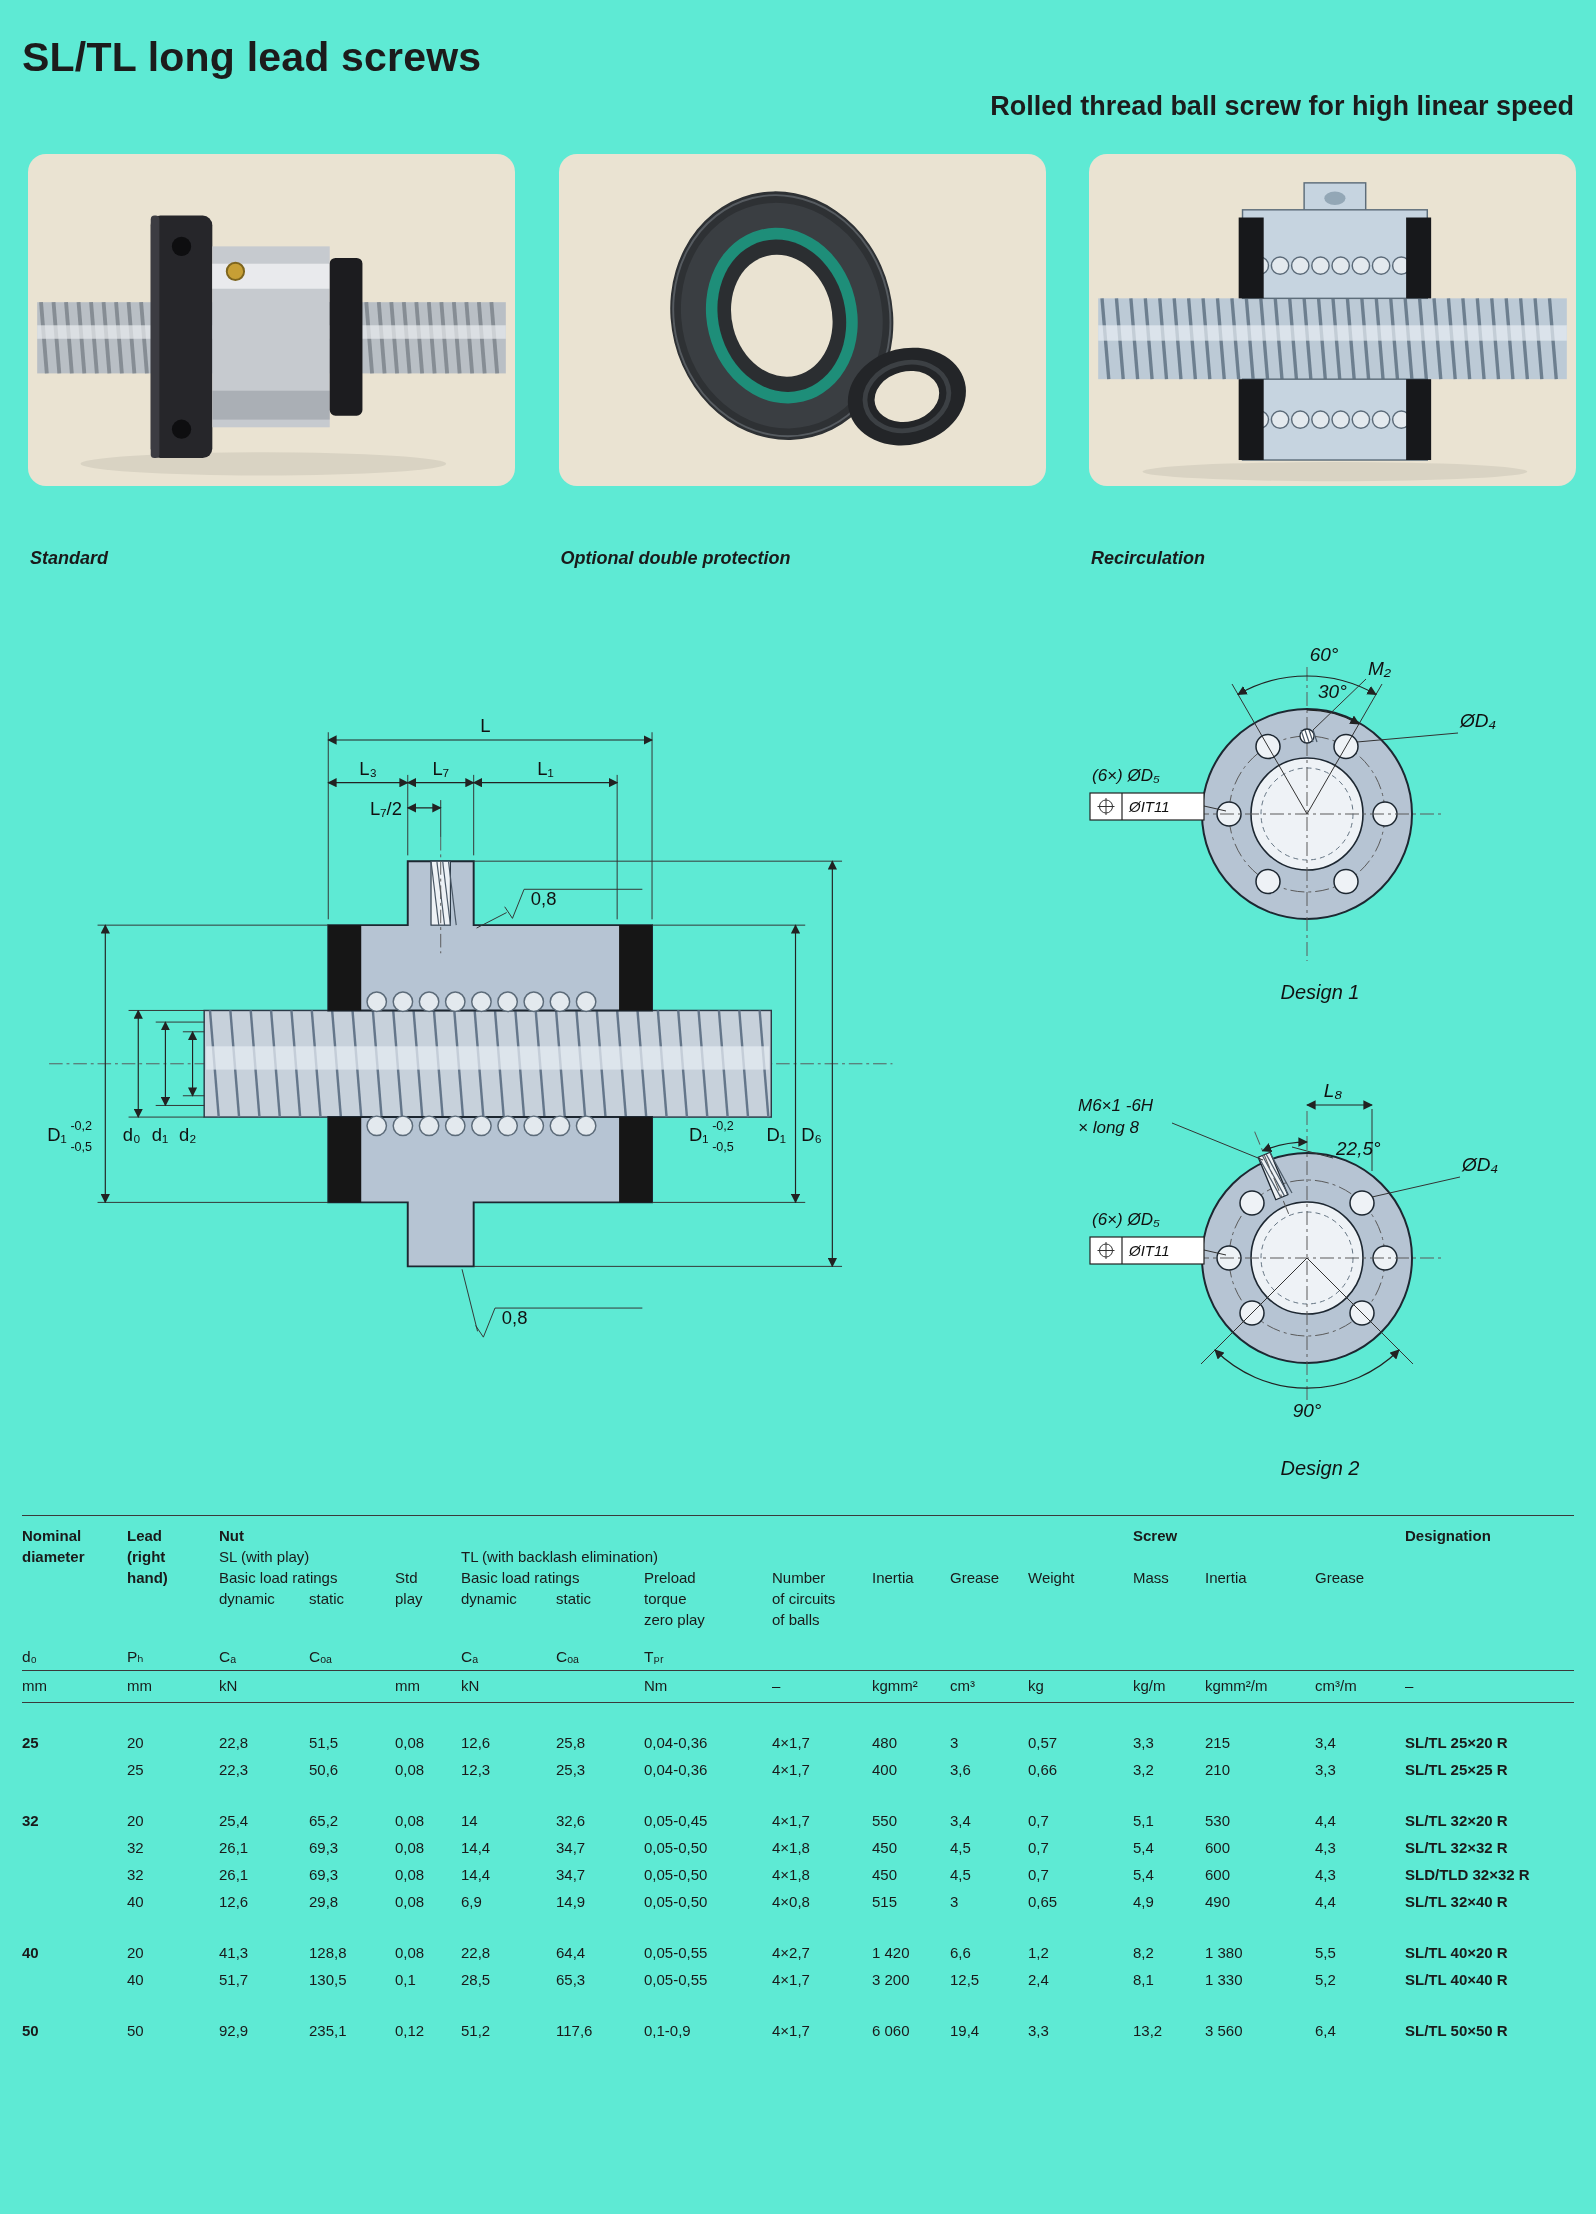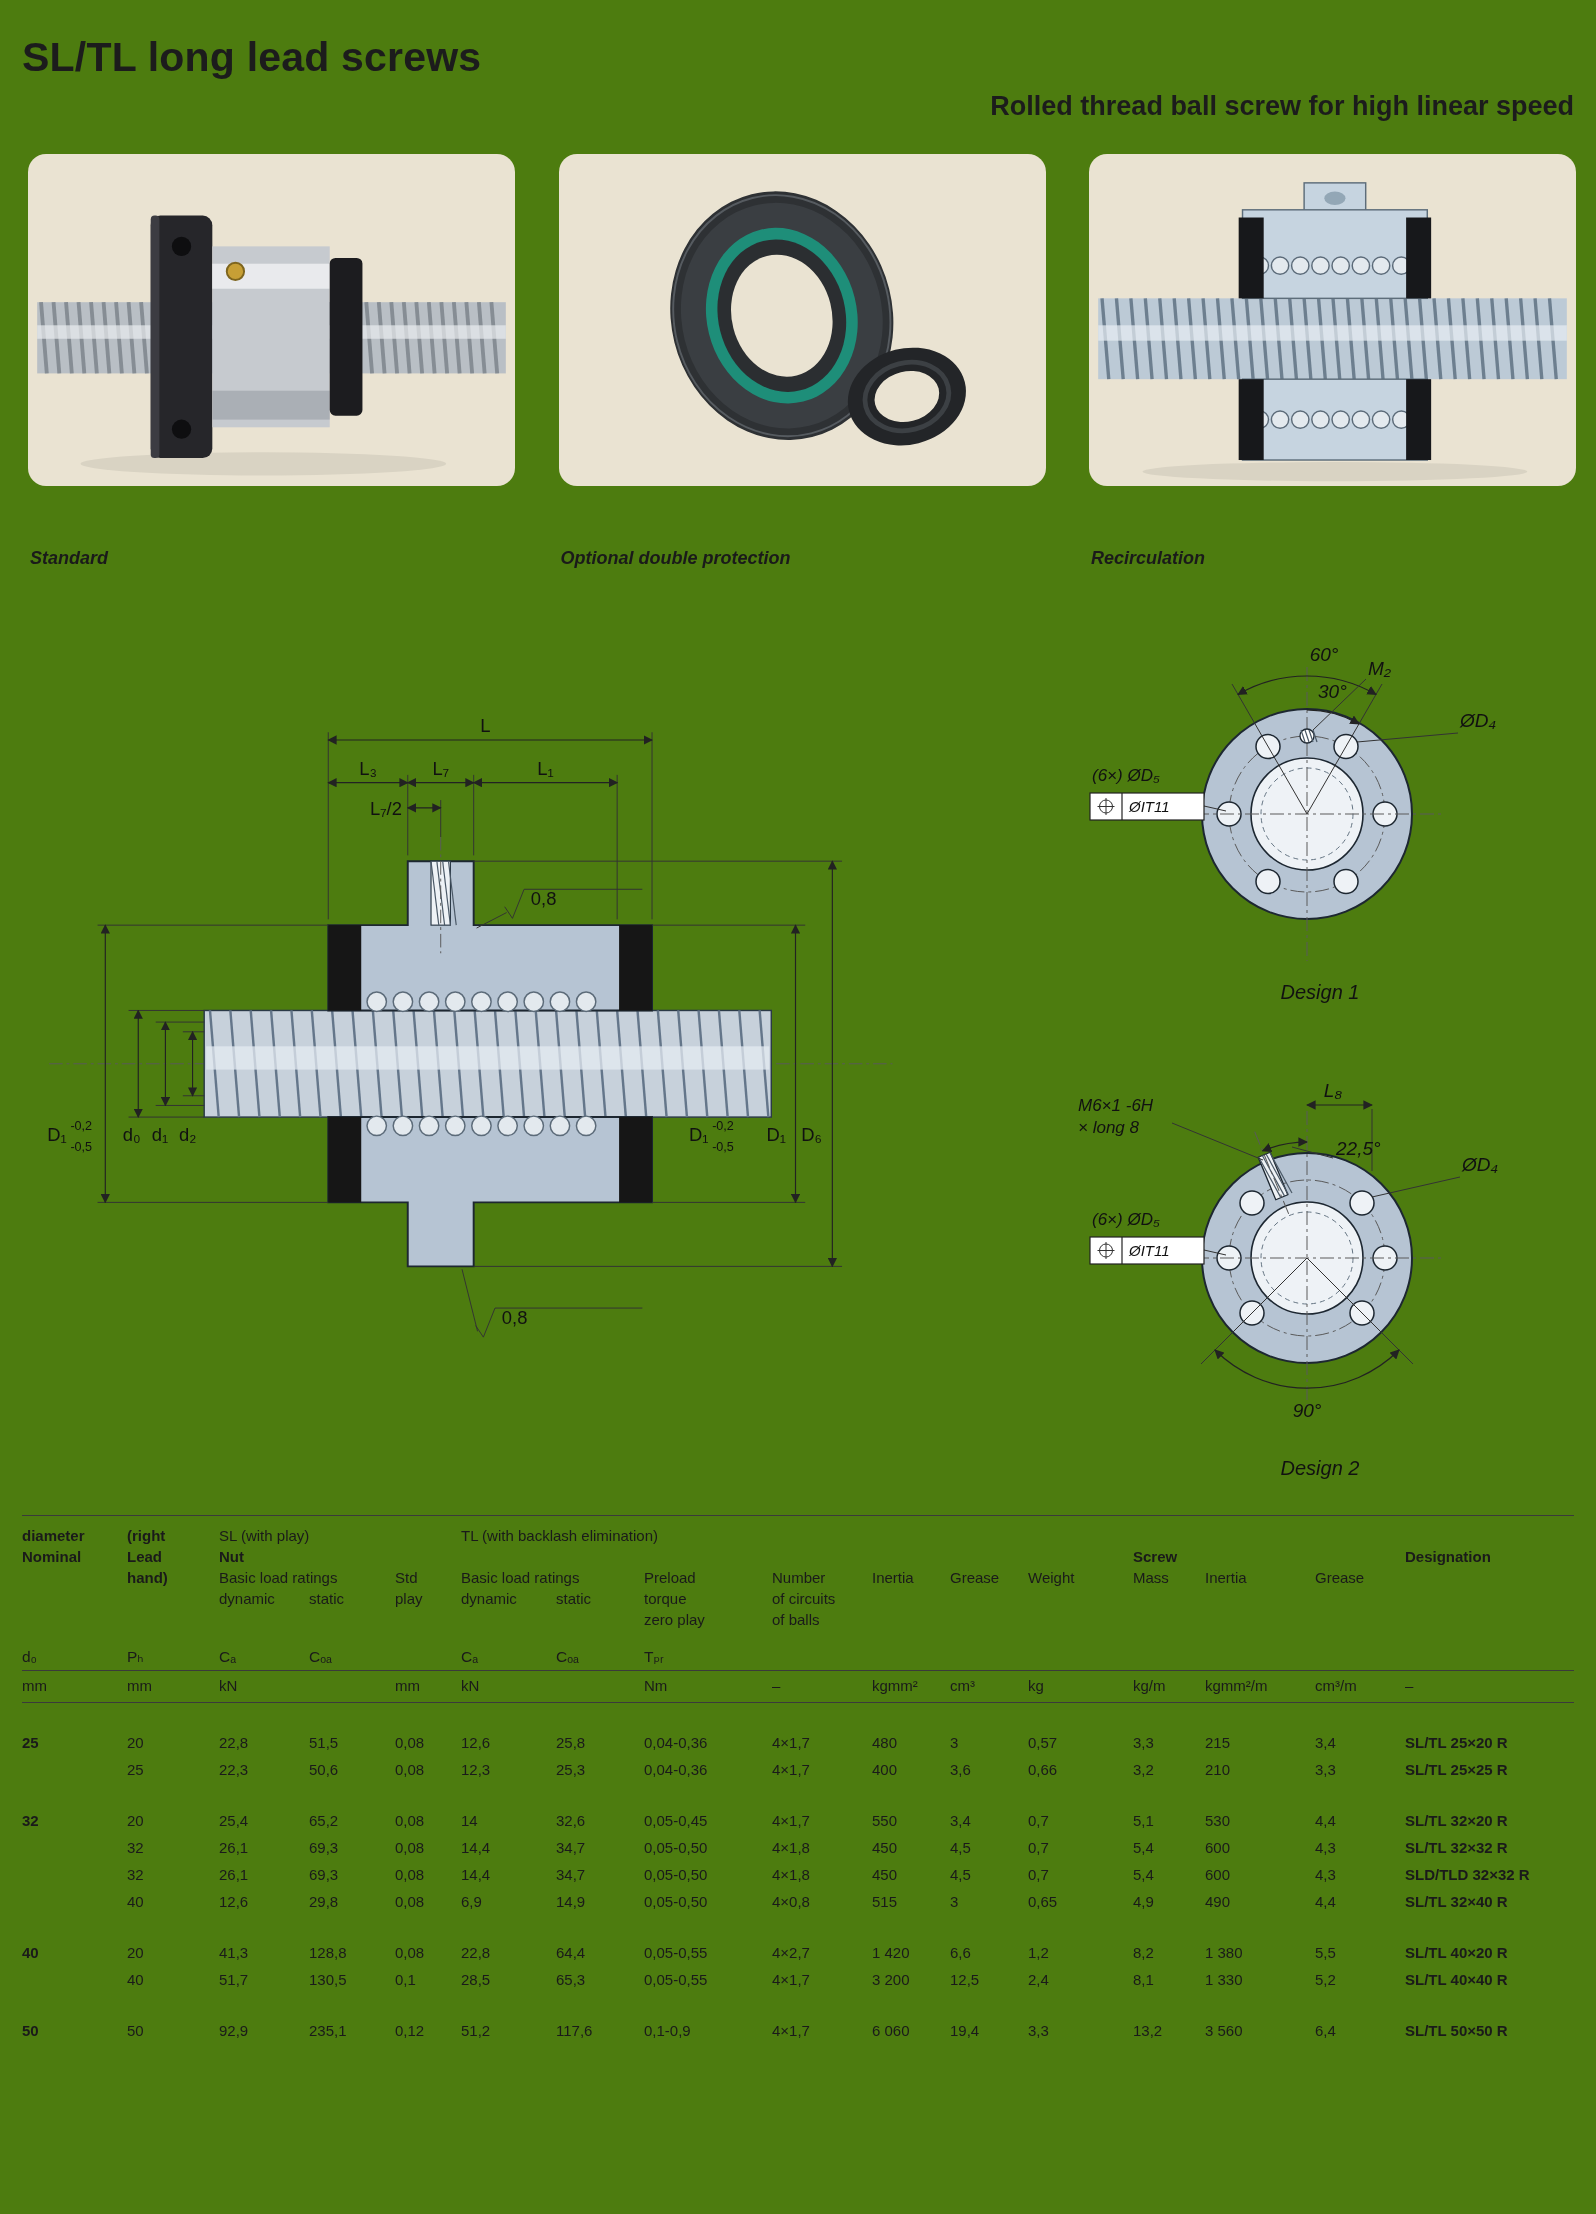--- a/index.html
+++ b/index.html
@@ -1,17 +1,17 @@
 <!DOCTYPE html>
 <html><head>
 <meta charset="utf-8">
 <style>
   * { box-sizing: border-box; margin: 0; padding: 0; }
   body { background: #e8e8e8; font-family: "Liberation Sans", "DejaVu Sans", sans-serif; color: #1a1a1a; }
-  .page { position: relative; width: 1596px; height: 2214px; background: #4d7c0f; overflow: hidden; margin: 0 auto; }
+  .page { position: relative; width: 1596px; height: 2214px; background: #5eead4; overflow: hidden; margin: 0 auto; }
 
   
   .head { padding: 34px 22px 0; }
   .head h1 { font-size: 41px; font-weight: 600; letter-spacing: .2px; color: #1c1c1c; }
   .head h2 { font-size: 27px; font-weight: 600; margin-top: 10px; color: #1c1c1c; text-align: right; }
 
   
   .photos { display: flex; justify-content: space-between; margin: 32px 20px 0; padding-left: 8px; }
   .photos figure { width: 487px; }
   .photo-box { width: 487px; height: 332px; background: #eae3d2; border-radius: 18px; overflow: hidden; }
@@ -495,31 +495,31 @@
       </svg>
 
     </div>
   </div>
 
   <div class="spec-table">
     <div class="rule"></div>
 
     <div class="thead">
       <div class="grid16 hrow">
-        <span class="hc b" style="grid-column:1">diameter</span>
-        <span class="hc b" style="grid-column:2">(right</span>
-        <span class="hc" style="grid-column:3">SL (with play)</span>
-        <span class="hc" style="grid-column:6">TL (with backlash elimination)</span>
-      </div>
-      <div class="grid16 hrow">
         <span class="hc b" style="grid-column:1">Nominal</span>
         <span class="hc b" style="grid-column:2">Lead</span>
         <span class="hc b" style="grid-column:3">Nut</span>
         <span class="hc b" style="grid-column:13">Screw</span>
         <span class="hc b" style="grid-column:16">Designation</span>
+      </div>
+      <div class="grid16 hrow">
+        <span class="hc b" style="grid-column:1">diameter</span>
+        <span class="hc b" style="grid-column:2">(right</span>
+        <span class="hc" style="grid-column:3">SL (with play)</span>
+        <span class="hc" style="grid-column:6">TL (with backlash elimination)</span>
       </div>
       <div class="grid16 hrow">
         <span class="hc b" style="grid-column:2">hand)</span>
         <span class="hc" style="grid-column:3">Basic load ratings</span>
         <span class="hc" style="grid-column:5">Std</span>
         <span class="hc" style="grid-column:6">Basic load ratings</span>
         <span class="hc" style="grid-column:8">Preload</span>
         <span class="hc" style="grid-column:9">Number</span>
         <span class="hc" style="grid-column:10">Inertia</span>
         <span class="hc" style="grid-column:11">Grease</span>

